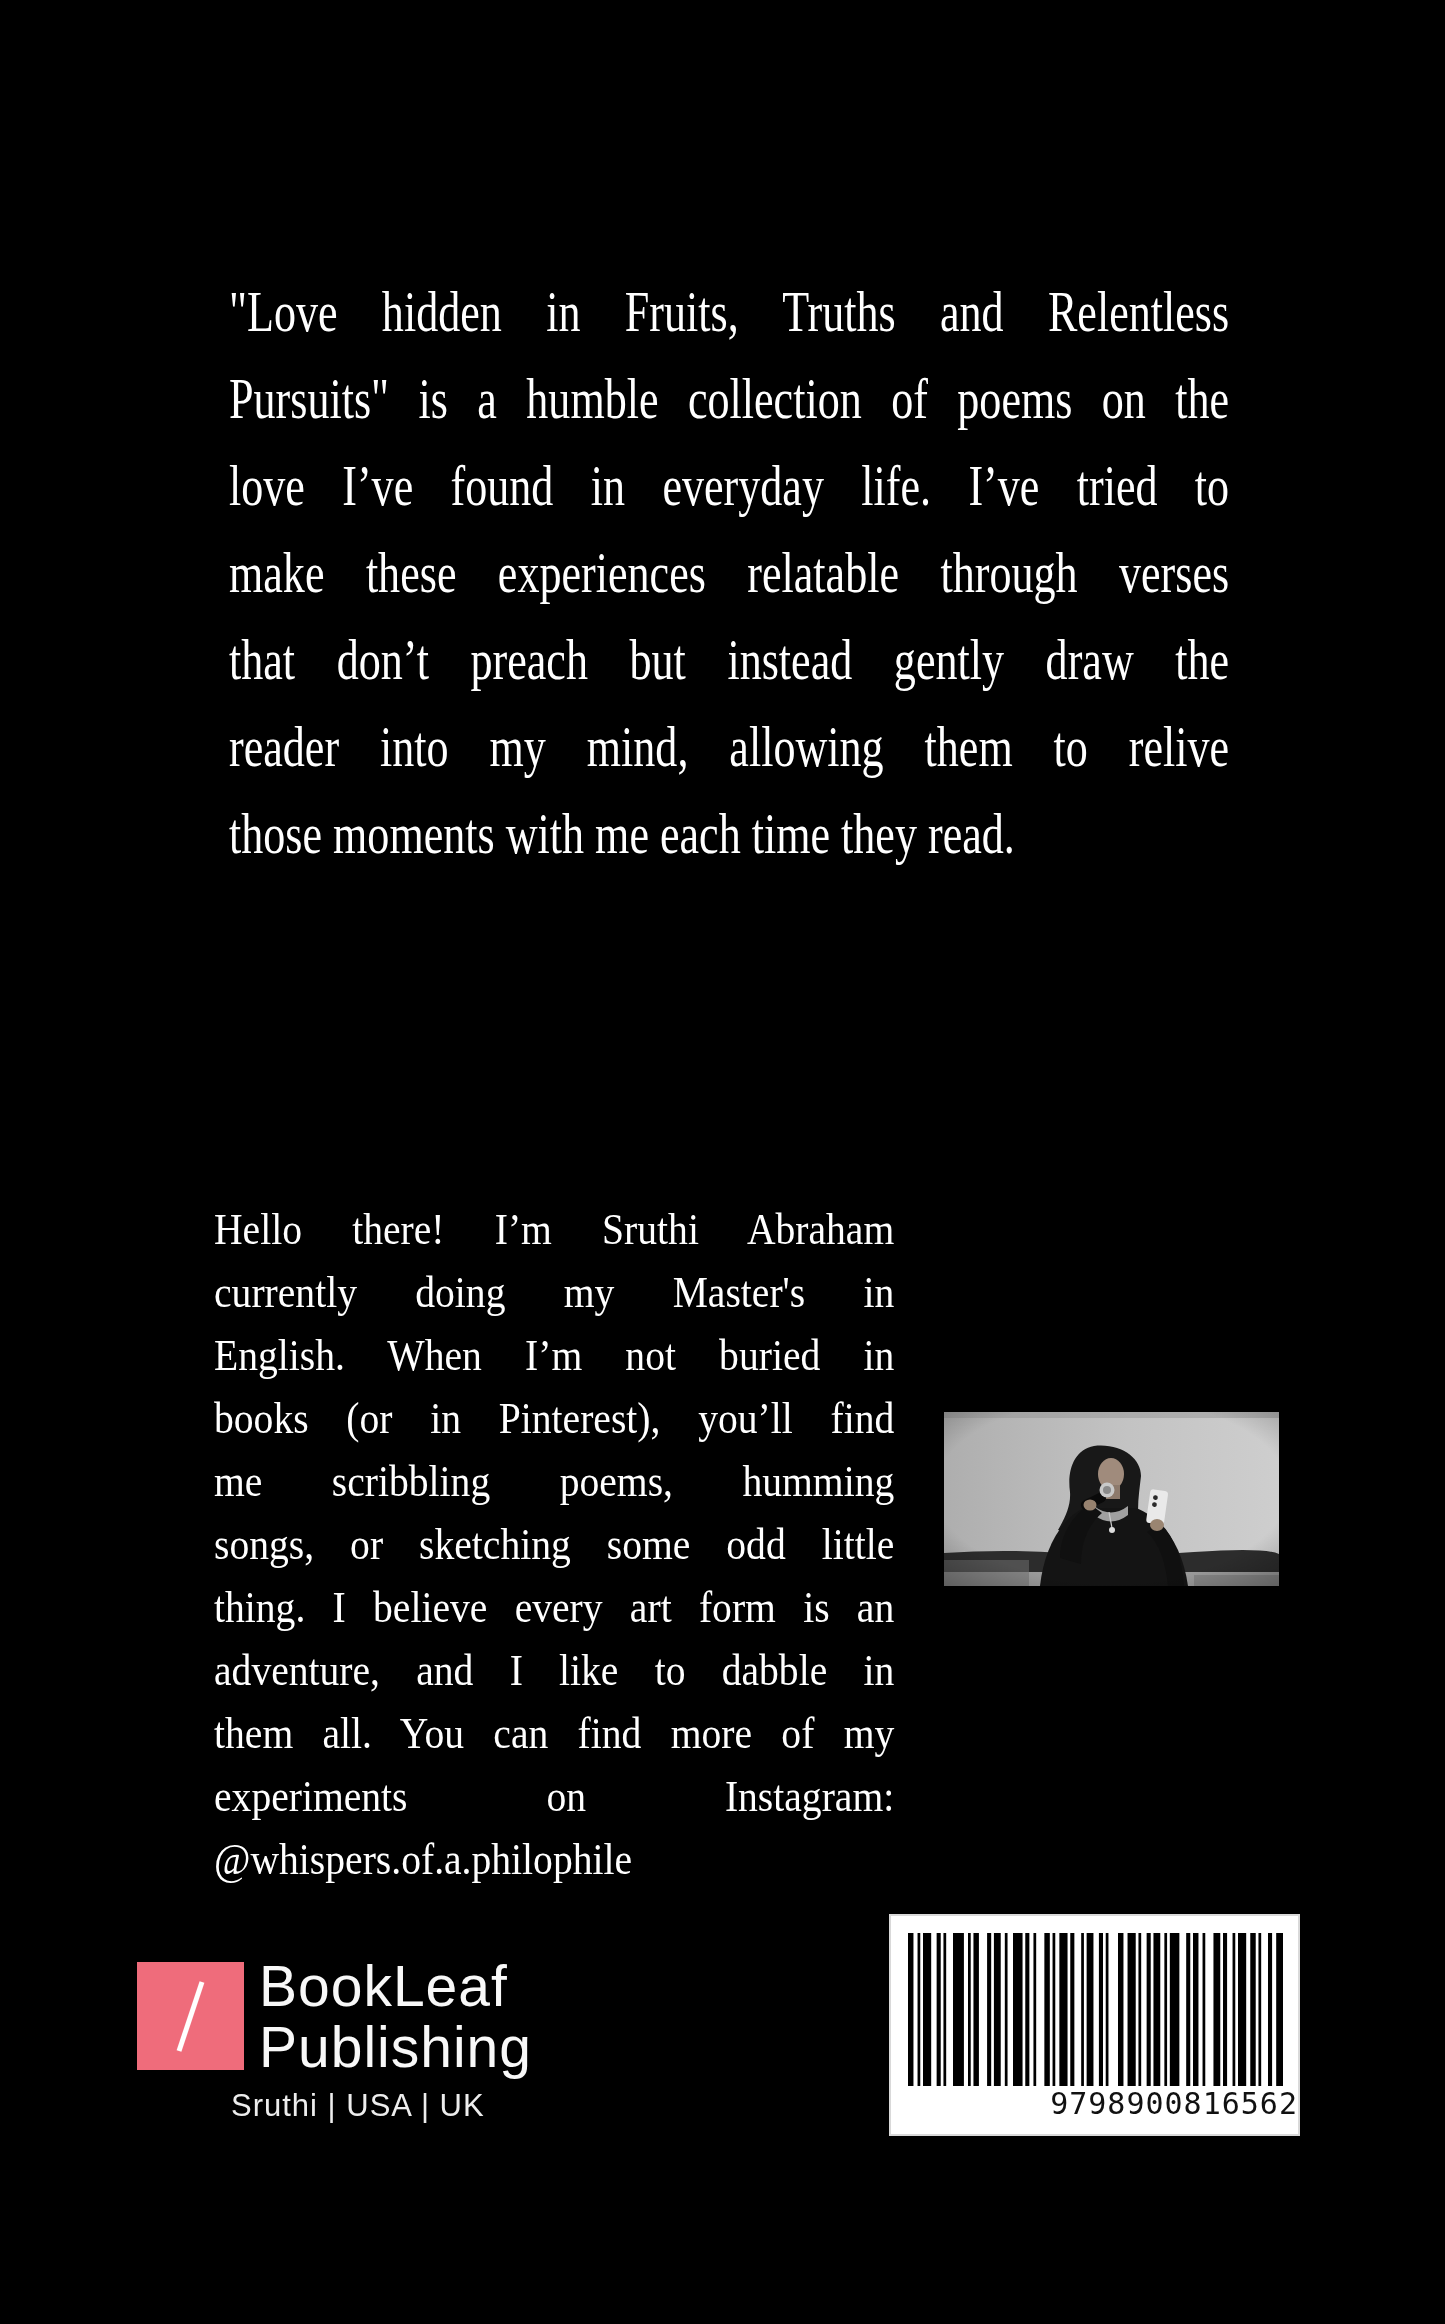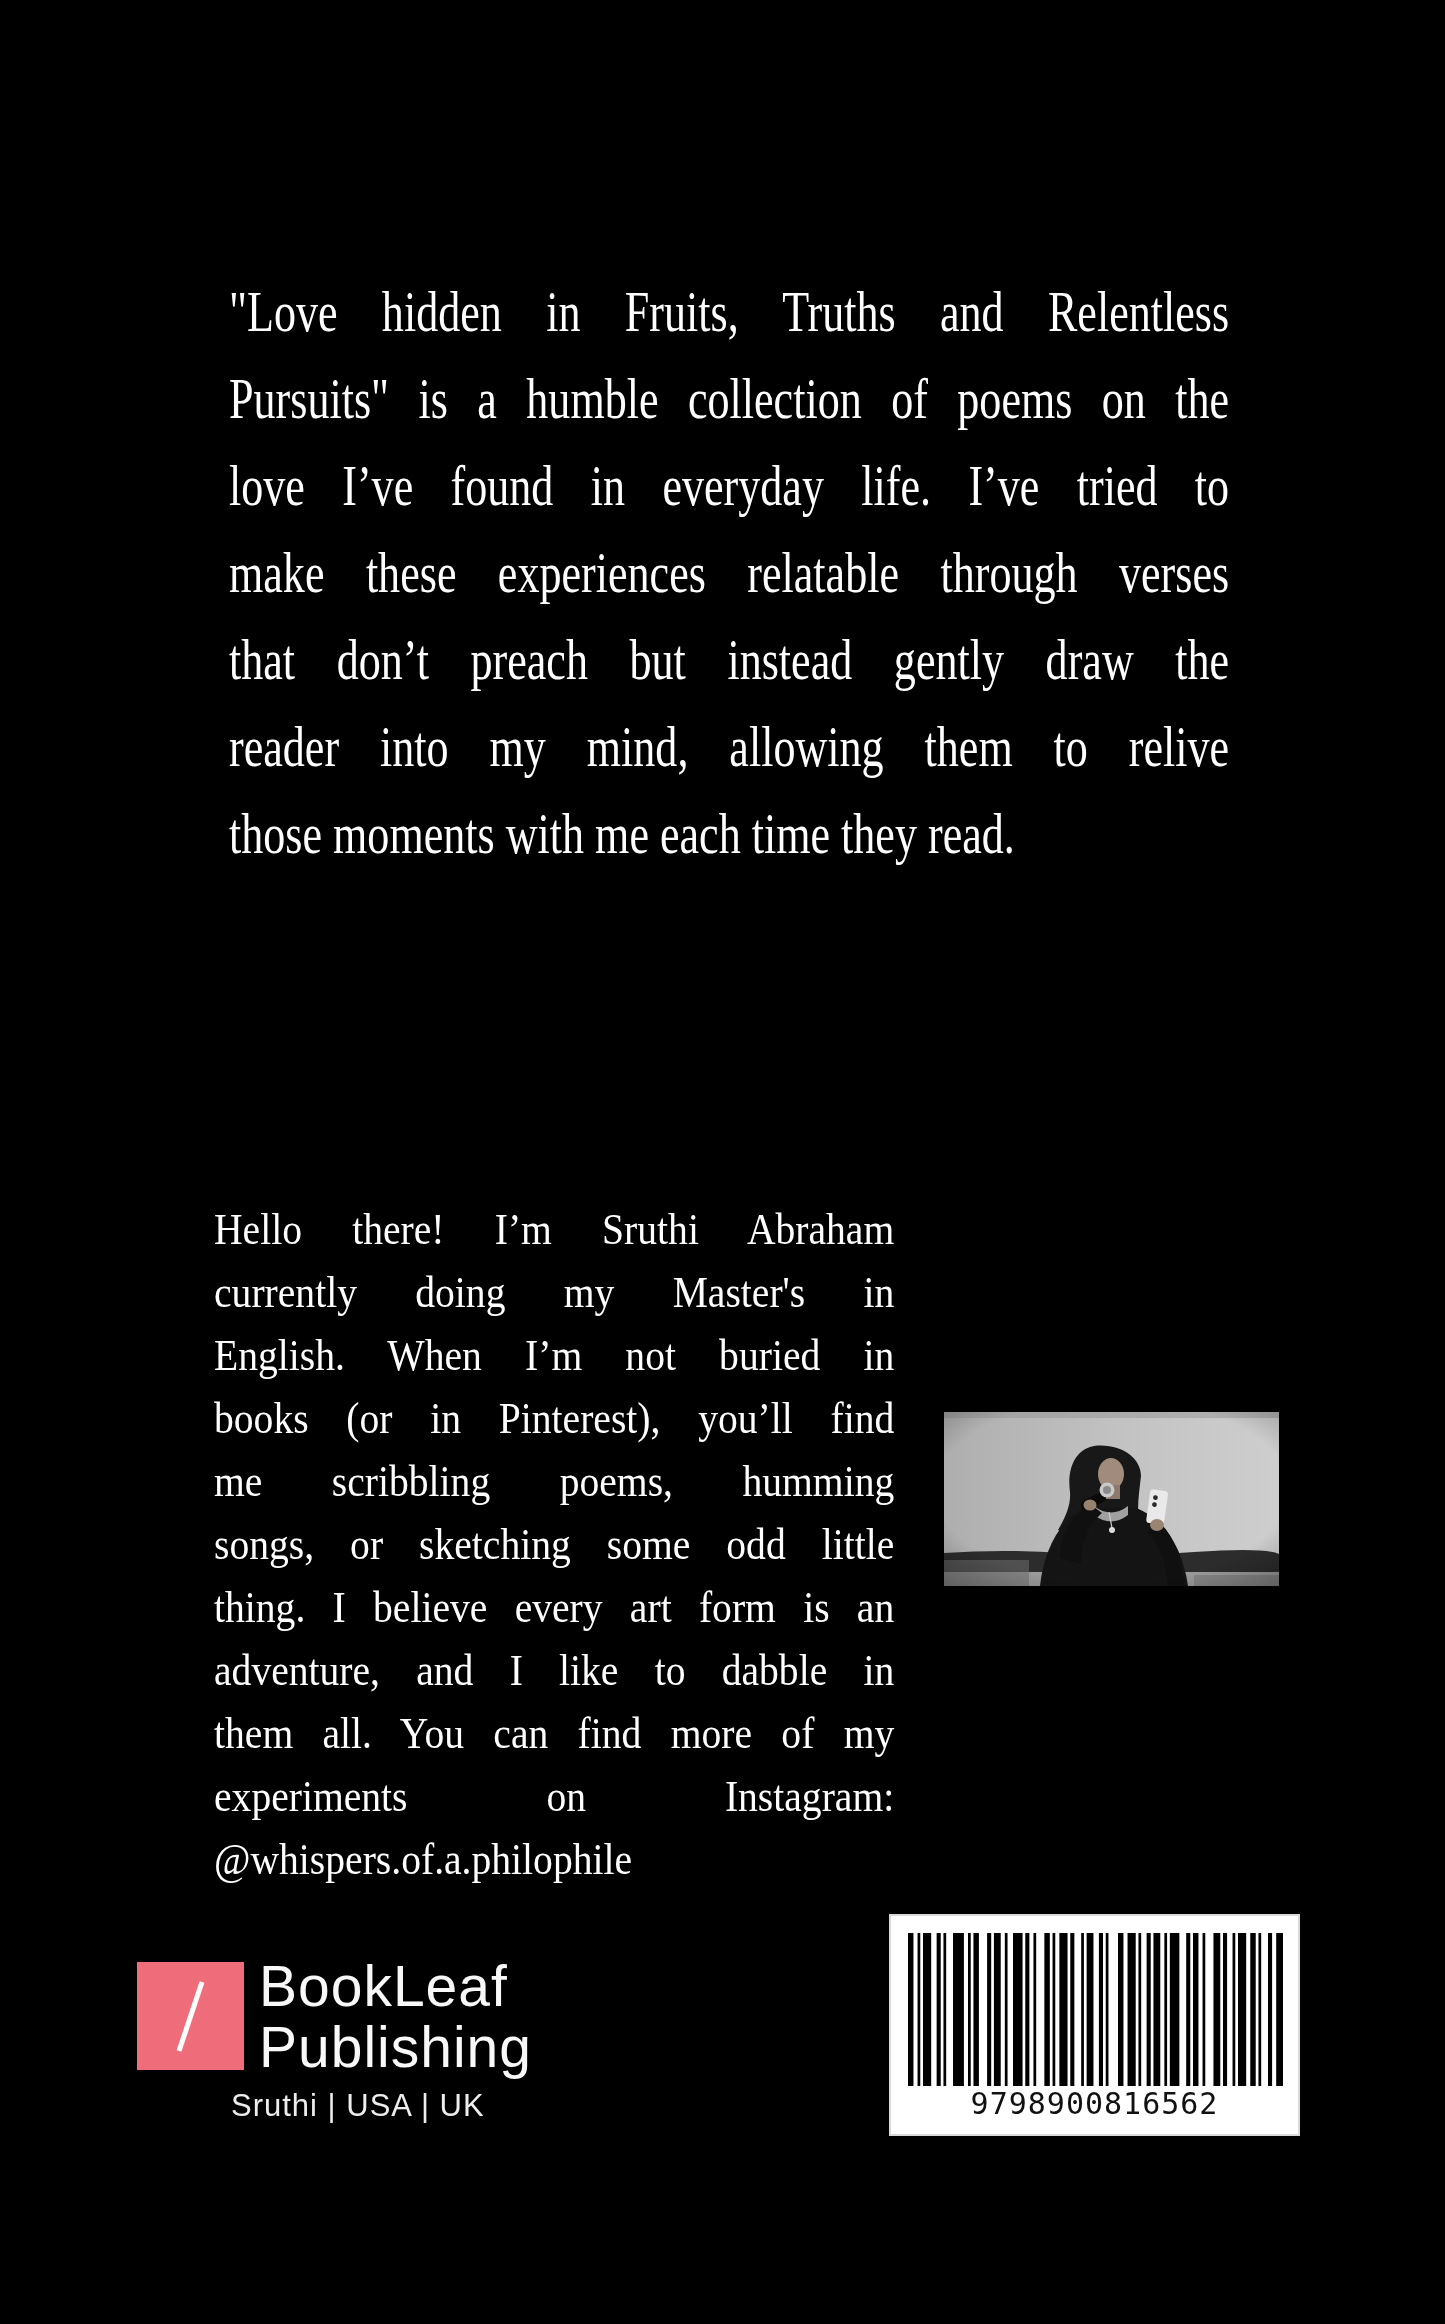--- a/index.html
+++ b/index.html
@@ -51,21 +51,21 @@
   .barcode{
     position:absolute;left:889px;top:1914px;width:411px;height:222px;
     background:#ffffff;border:2px solid #d9d9d9;box-sizing:border-box;
   }
   .barcode .bars{
     position:absolute;left:17px;top:17px;width:375px;height:153px;
   }
   .barcode .bars svg{display:block;width:100%;height:100%;}
   .barcode .bars rect{fill:#000;}
   .isbn{
-    position:absolute;left:0;right:0;top:170px;text-align:center;
+    position:absolute;left:0;right:0;top:170px;text-align:right;
     font-family:"DejaVu Sans Mono",monospace;font-size:30px;color:#111;
     letter-spacing:1px;
   }
 </style>
 </head>
 <body>
 
 <div id="page">
 
   <div class="blurb">

